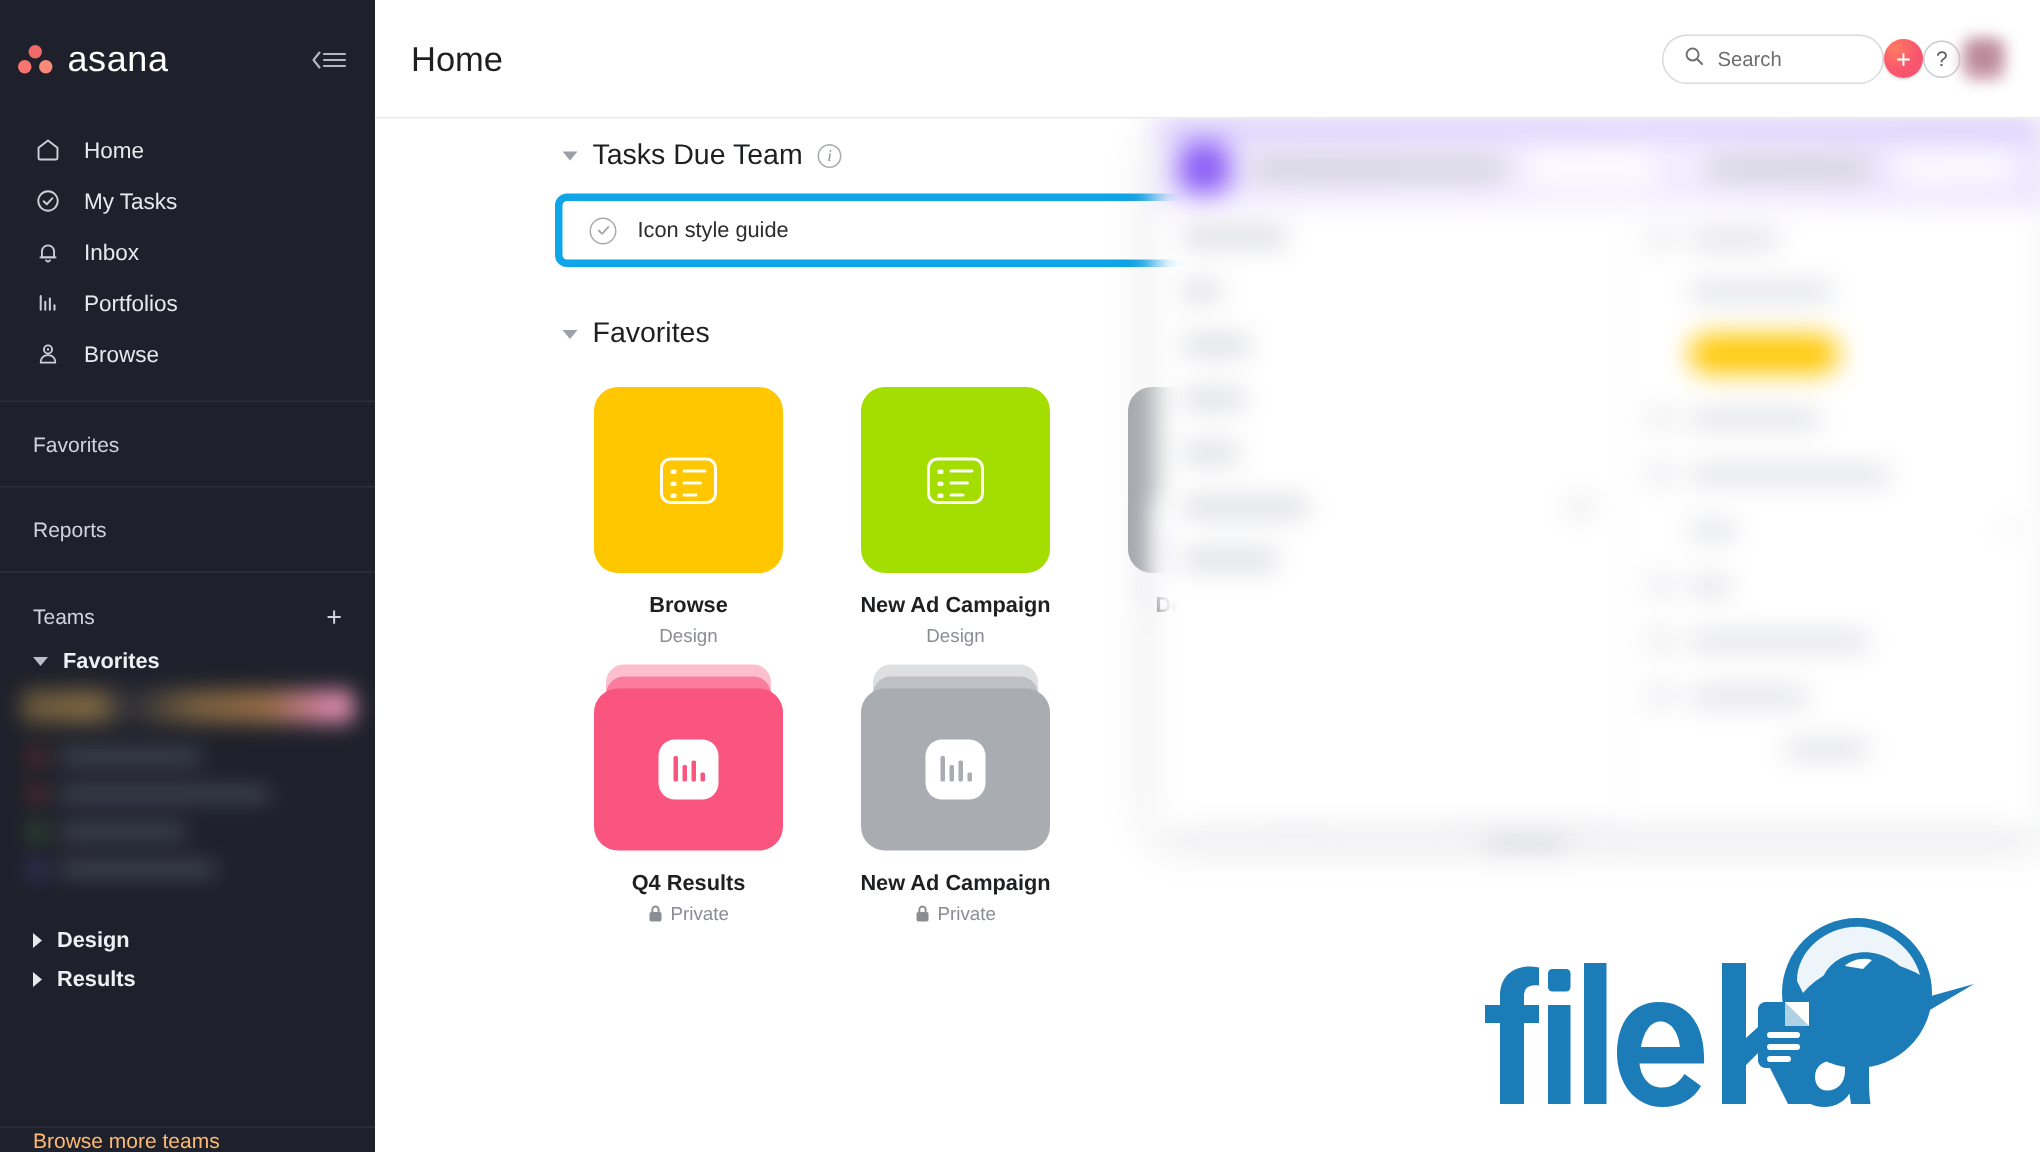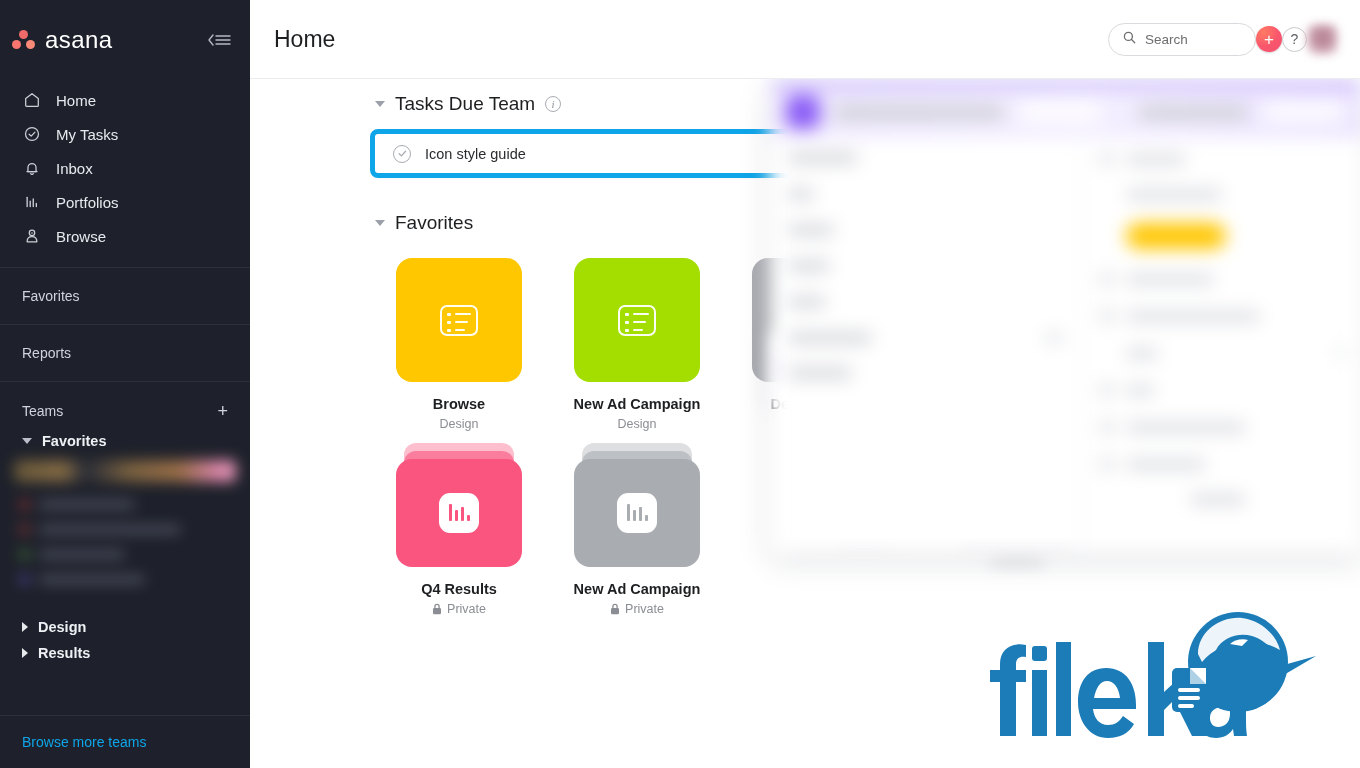--- a/index.html
+++ b/index.html
@@ -77,21 +77,21 @@
     height: 22px; margin: 0 4px 10px 4px; border-radius: 5px;
     background: linear-gradient(90deg,#6b5a3a 0%, #8a6f45 22%, #2a2d38 32%, #7d6440 52%, #a07248 74%, #e48bb0 92%, #f0a0c0 100%);
   }
   .bp-row { display:flex; align-items:center; gap:10px; height:25px; padding-left:10px; }
   .bp-dot { width:9px;height:9px;border-radius:50%; flex:0 0 9px; }
   .bp-bar { height:9px; border-radius:4px; background:#4b505e; }
 
   .sb-bottom {
     position: absolute; left:0; bottom:0; width: 250px;
     border-top: 1px solid #2c303c;
-    padding: 18px 22px; font-size: 14px; color: #0ea5e9; cursor:pointer;
+    padding: 0 22px; font-size: 14px; color: #fdba74; cursor:pointer;
   }
 
   
   .main { flex: 1; height: 768px; position: relative; background:#fff; }
   .topbar {
     height: 79px; border-bottom: 1px solid #ececee;
     display:flex; align-items:center; padding: 0 22px 0 24px;
   }
   .page-title { font-size: 23px; color:#1e1f21; font-weight: 400; flex: 1; }
   .top-actions { display:flex; align-items:center; }

